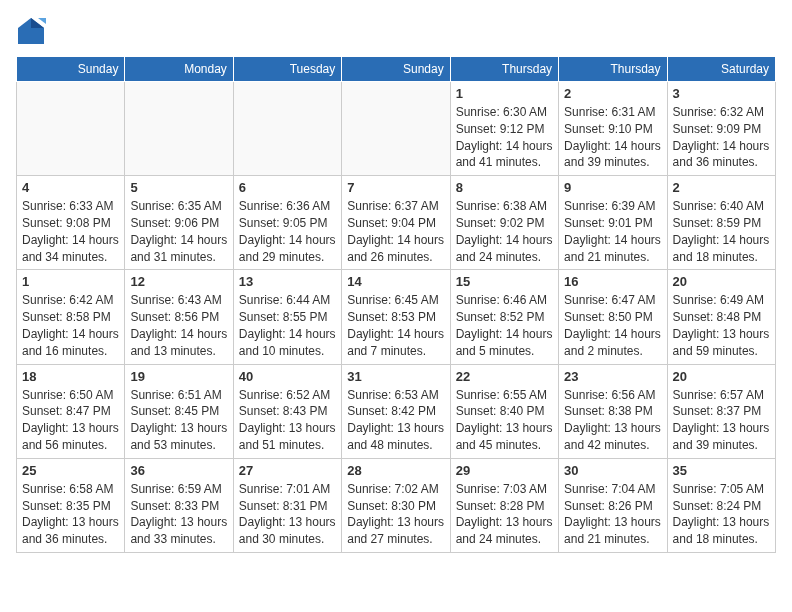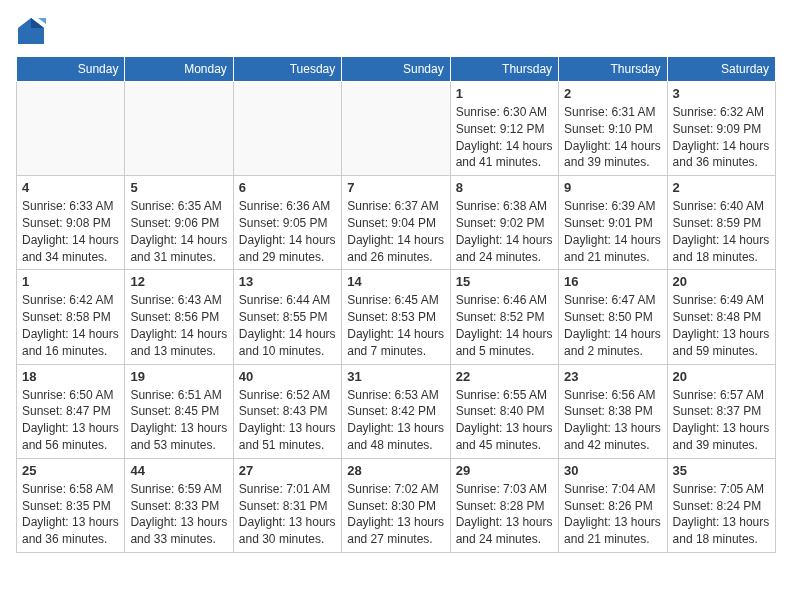--- a/index.html
+++ b/index.html
@@ -233,21 +233,21 @@
           <div class="day-number">20</div>
           <div class="day-info">Sunrise: 6:57 AM<br>Sunset: 8:37 PM<br>Daylight: 13 hours<br>and 39 minutes.</div>
         </td>
       </tr>
       <tr class="week-row">
         <td>
           <div class="day-number">25</div>
           <div class="day-info">Sunrise: 6:58 AM<br>Sunset: 8:35 PM<br>Daylight: 13 hours<br>and 36 minutes.</div>
         </td>
         <td>
-          <div class="day-number">44</div>
+          <div class="day-number">36</div>
           <div class="day-info">Sunrise: 6:59 AM<br>Sunset: 8:33 PM<br>Daylight: 13 hours<br>and 33 minutes.</div>
         </td>
         <td>
           <div class="day-number">27</div>
           <div class="day-info">Sunrise: 7:01 AM<br>Sunset: 8:31 PM<br>Daylight: 13 hours<br>and 30 minutes.</div>
         </td>
         <td>
           <div class="day-number">28</div>
           <div class="day-info">Sunrise: 7:02 AM<br>Sunset: 8:30 PM<br>Daylight: 13 hours<br>and 27 minutes.</div>
         </td>

